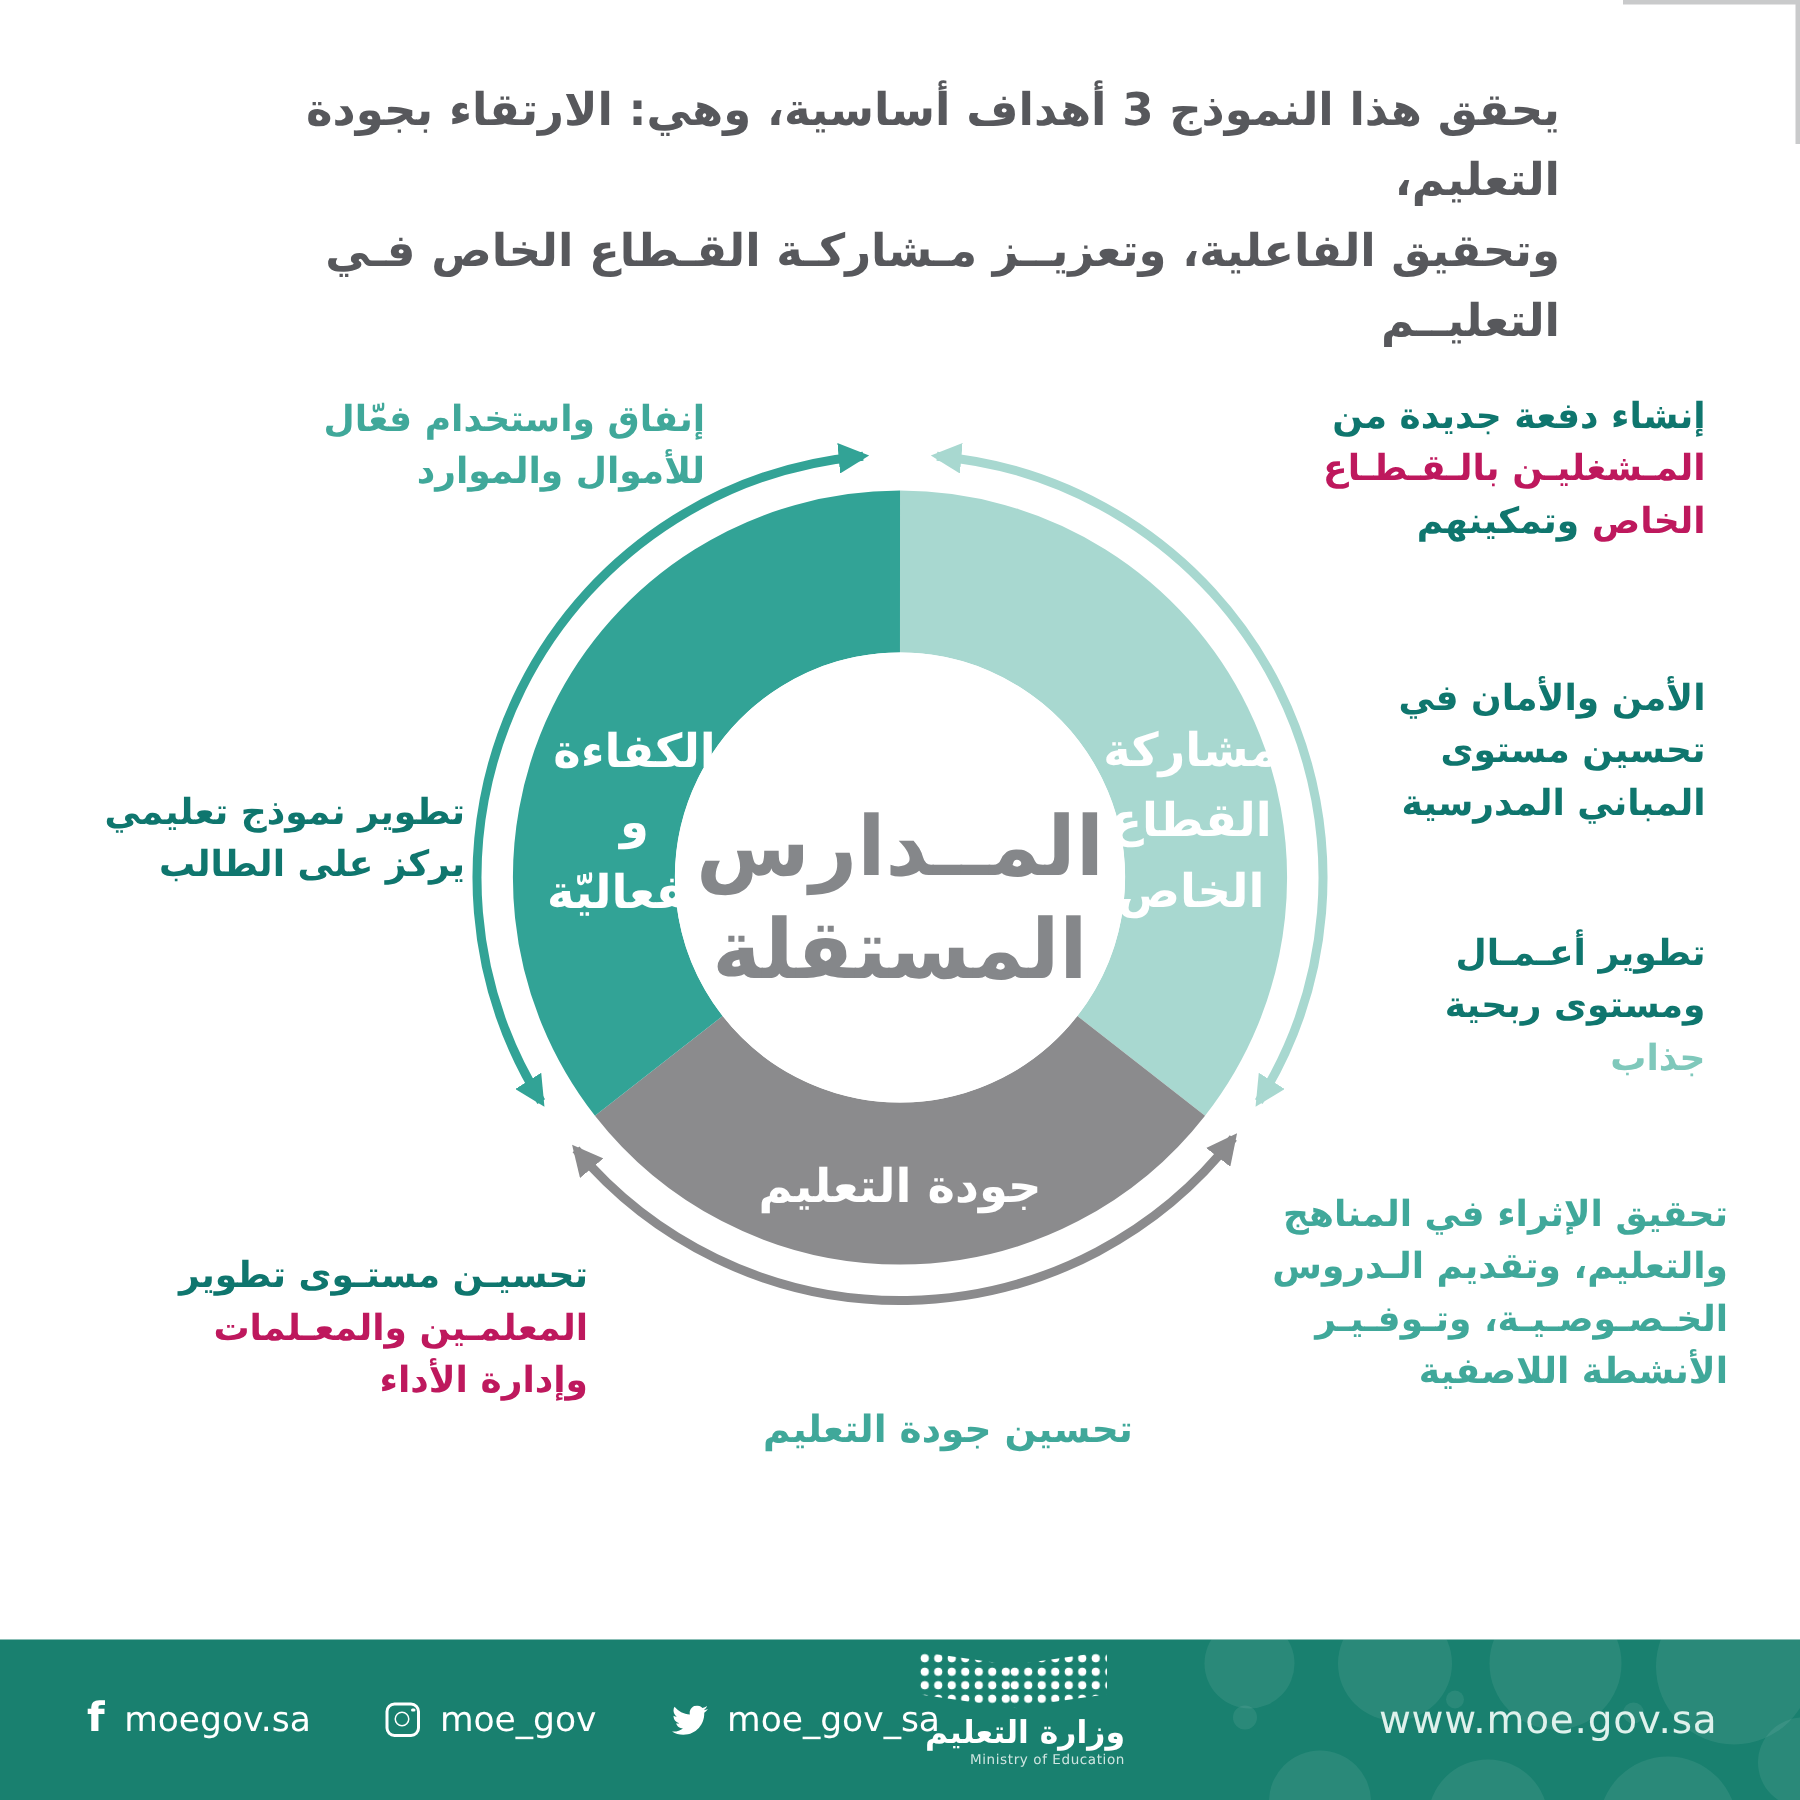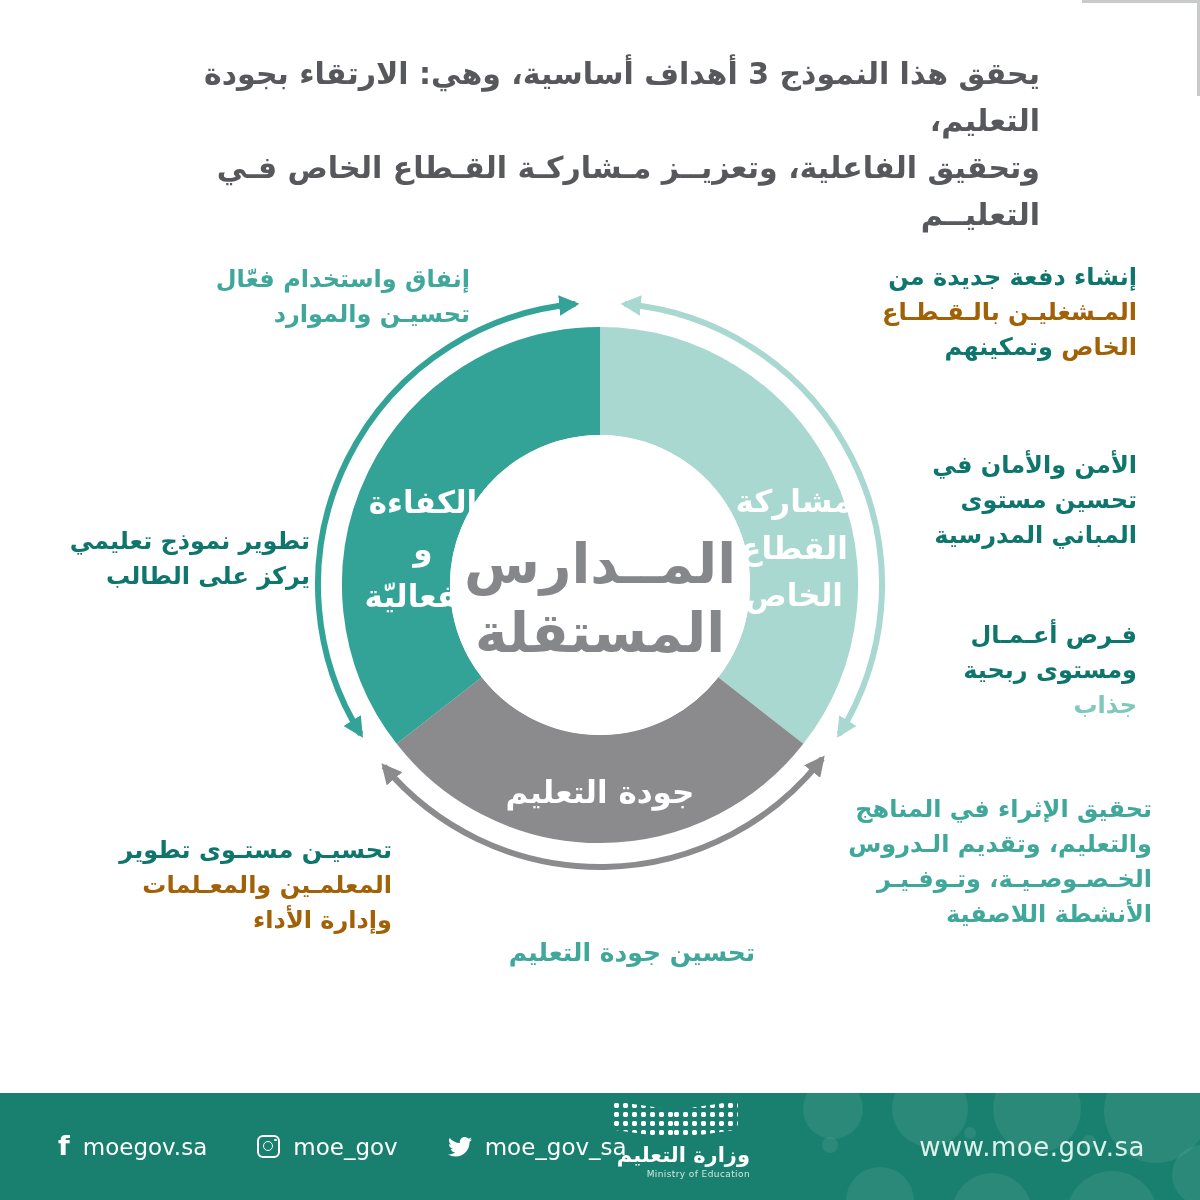--- a/index.html
+++ b/index.html
@@ -32,21 +32,21 @@
     color:#85878A;font-weight:bold;text-align:center;direction:rtl;
     font-size:55px;line-height:69px;white-space:nowrap;
   }
 
   
   .ann{
     position:absolute;direction:rtl;text-align:right;
     font-weight:bold;font-size:24px;line-height:35px;white-space:nowrap;
   }
   .t-teal{color:#40A89A;}
-  .t-light{color:#a16207;}
+  .t-light{color:#be185d;}
   .t-soft{color:#7FC8BB;}
   .t-gray{color:#0f766e;}
 
   .ann-spending{top:262px;right:730px;}
   .ann-operators{top:260px;right:63px;}
   .ann-safety{top:448px;right:63px;}
   .ann-business{top:618px;right:63px;}
   .ann-student{top:524px;right:890px;}
   .ann-teachers{top:833px;right:808px;}
   .ann-curriculum{top:792px;right:48px;}
@@ -146,40 +146,40 @@
   </div>
   <div class="seg-label" style="left:600px;top:792px;">جودة التعليم</div>
 
   <div class="center-label">
     <div>المــدارس</div>
     <div>المستقلة</div>
   </div>
 
   <div class="ann ann-spending t-teal">
     <div>إنفاق واستخدام فعّال</div>
-    <div>تحسيـن والموارد</div>
+    <div>للأموال والموارد</div>
   </div>
 
   <div class="ann ann-operators">
     <div class="t-gray">إنشاء دفعة جديدة من</div>
     <div class="t-light">المـشغليـن بالـقـطـاع</div>
     <div>
       <span class="t-light">الخاص</span>
       <span class="t-gray">وتمكينهم</span>
     </div>
   </div>
 
   <div class="ann ann-safety t-gray">
     <div>الأمن والأمان في</div>
     <div>تحسين مستوى</div>
     <div>المباني المدرسية</div>
   </div>
 
   <div class="ann ann-business">
-    <div class="t-gray">فـرص أعـمـال</div>
+    <div class="t-gray">تطوير أعـمـال</div>
     <div class="t-gray">ومستوى ربحية</div>
     <div class="t-soft">جذاب</div>
   </div>
 
   <div class="ann ann-student t-gray">
     <div>تطوير نموذج تعليمي</div>
     <div>يركز على الطالب</div>
   </div>
 
   <div class="ann ann-curriculum t-teal">

